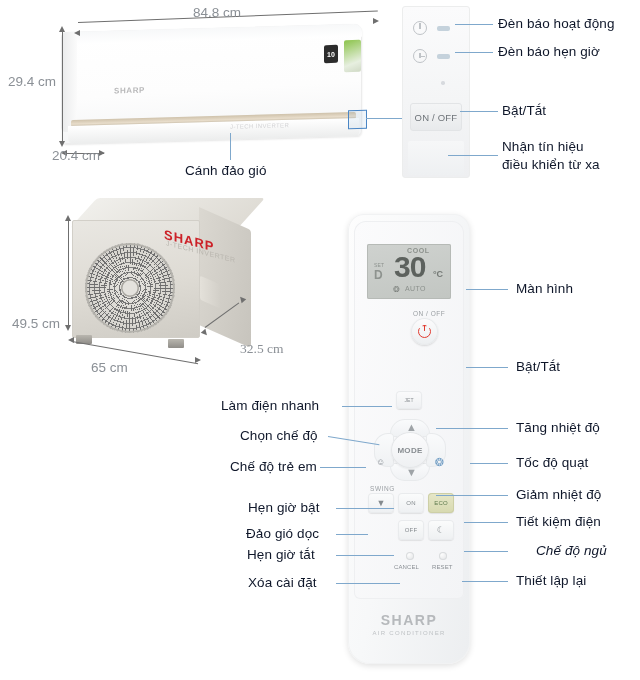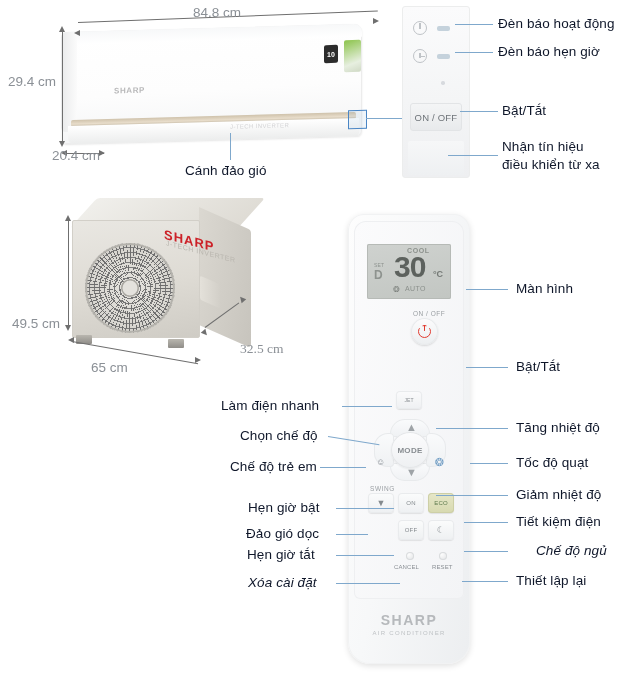--- a/index.html
+++ b/index.html
@@ -584,15 +584,15 @@
   <div class="leader" style="left:336px; top:508px; width:58px;"></div>
   <div class="lbl r" style="left:248px; top:500px;">Hẹn giờ bật</div>
 
   <div class="leader" style="left:336px; top:534px; width:32px;"></div>
   <div class="lbl r" style="left:246px; top:526px;">Đảo gió dọc</div>
 
   <div class="leader" style="left:336px; top:555px; width:58px;"></div>
   <div class="lbl r" style="left:247px; top:547px;">Hẹn giờ tắt</div>
 
   <div class="leader" style="left:336px; top:583px; width:64px;"></div>
-  <div class="lbl r" style="left:248px; top:575px;font-style:italic;">Xóa cài đặt</div>
+  <div class="lbl r" style="left:248px; top:575px;">Xóa cài đặt</div>
 
 </div>
 
 </body></html>

